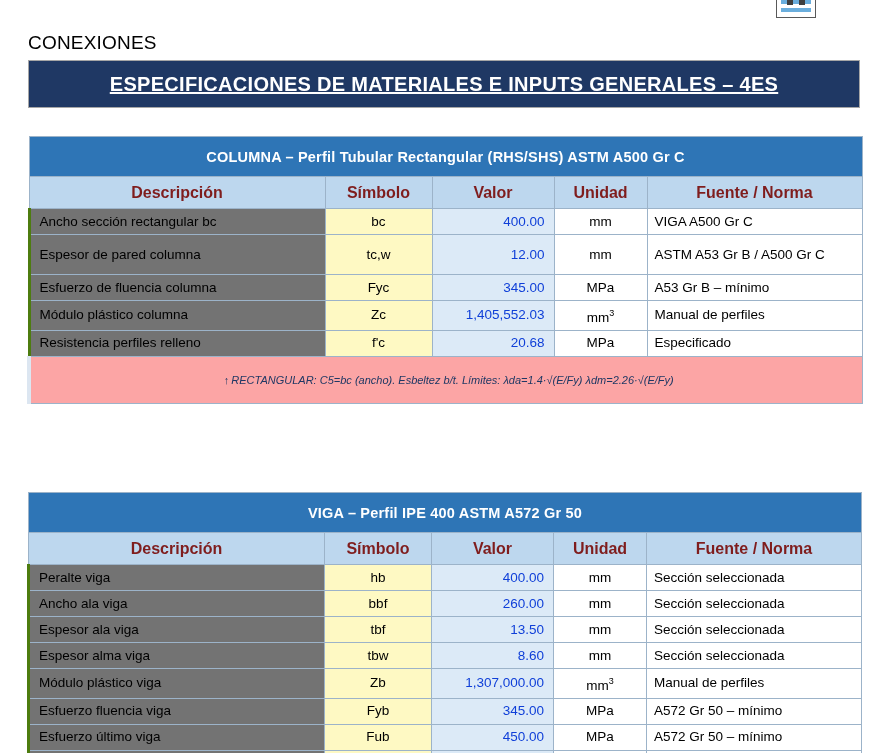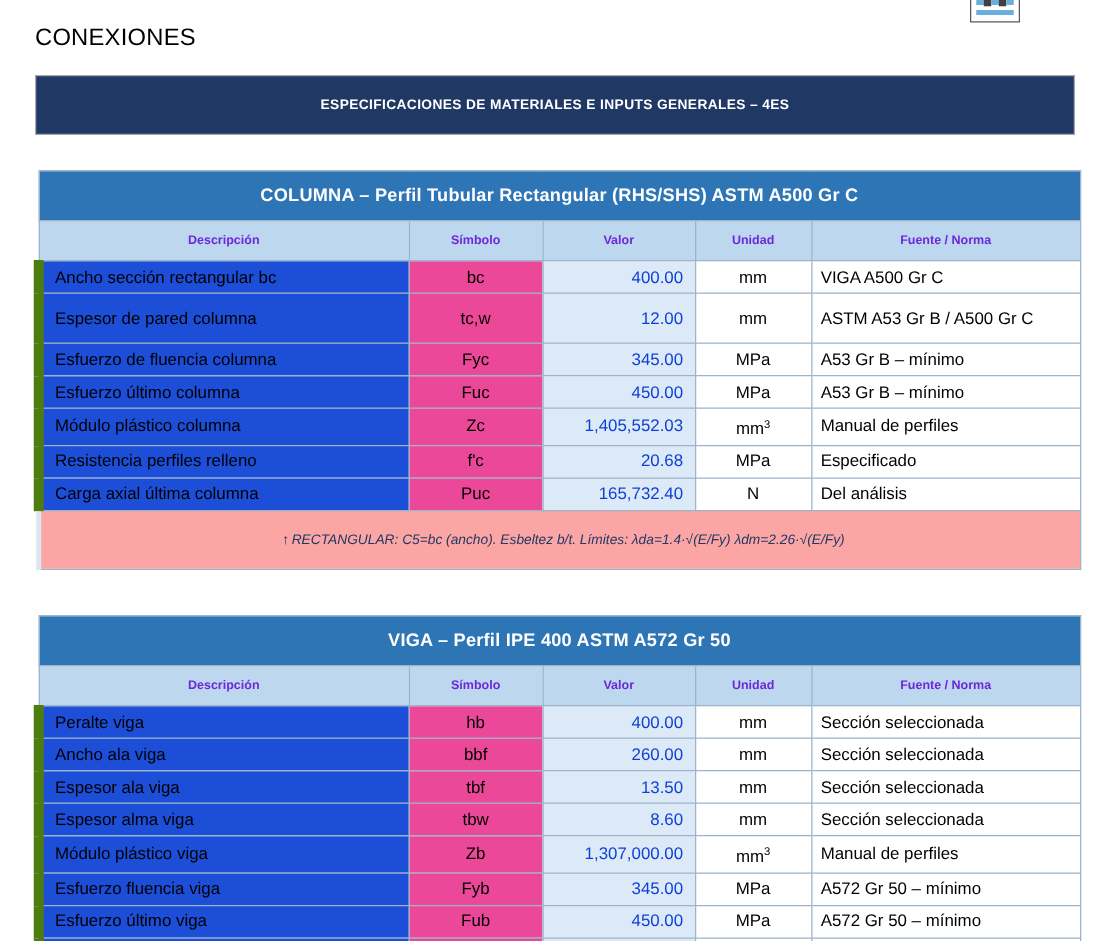--- a/index.html
+++ b/index.html
@@ -49,21 +49,21 @@
   .top-icon .ti-underline {
     margin-top: 3px;
     height: 4px;
     background: #6aaedd;
   }
 
   
   .page-heading {
     position: absolute;
     left: 28px;
-    top: 20px;
+    top: 32px;
     font-size: 19px;
     letter-spacing: 0.2px;
     line-height: 22px;
     font-weight: 400;
     color: #000000;
     white-space: nowrap;
   }
 
   
   .banner {
@@ -74,25 +74,26 @@
     height: 48px;
     background: #1f3864;
     border: 1px solid #a6a6a6;
     box-sizing: border-box;
     display: flex;
     align-items: center;
     justify-content: center;
   }
   .banner-title {
     color: #ffffff;
-    font-size: 11px;
+    font-size: 20px;
     font-weight: bold;
     letter-spacing: 0.3px;
     text-align: center;
     white-space: nowrap;
+    text-decoration: underline;
   }
 
   
   .spec-table {
     position: absolute;
     left: 27px;
     width: 833px;
     border-collapse: collapse;
     table-layout: fixed;
     background: #ffffff;
@@ -125,35 +126,35 @@
     font-weight: bold;
     letter-spacing: 0.2px;
     padding: 4px 6px;
   }
 
   
   tr.col-head th {
     background: #bdd7ee;
     height: 25px;
     font-weight: bold;
-    font-size: 10px;
-    text-align: center;
-    color: #6d28d9;
+    font-size: 16px;
+    text-align: center;
+    color: #7f1d1d;
     padding: 3px 4px;
   }
 
   
   td.cell-desc {
-    background: #1d4ed8;
+    background: #737373;
     text-align: left;
     padding: 4px 4px 4px 9px;
-    border-left: 8px solid #4d7c0f;
+    border-left: 3px solid #4d7c0f;
   }
   td.cell-sym {
-    background: #ec4899;
+    background: #fef9c3;
     text-align: center;
     padding: 4px 4px;
   }
   td.cell-val {
     background: #dceaf7;
     text-align: right;
     color: #0f3fd8;
     padding: 4px 9px 4px 4px;
     white-space: nowrap;
   }
@@ -245,46 +246,32 @@
         <td class="cell-src">ASTM A53 Gr B / A500 Gr C</td>
       </tr>
       <tr class="data-row">
         <td class="cell-desc">Esfuerzo de fluencia columna</td>
         <td class="cell-sym">Fyc</td>
         <td class="cell-val">345.00</td>
         <td class="cell-unit"><span>MPa</span></td>
         <td class="cell-src">A53 Gr B – mínimo</td>
       </tr>
       <tr class="data-row">
-        <td class="cell-desc">Esfuerzo último columna</td>
-        <td class="cell-sym">Fuc</td>
-        <td class="cell-val">450.00</td>
-        <td class="cell-unit"><span>MPa</span></td>
-        <td class="cell-src">A53 Gr B – mínimo</td>
-      </tr>
-      <tr class="data-row">
         <td class="cell-desc">Módulo plástico columna</td>
         <td class="cell-sym">Zc</td>
         <td class="cell-val">1,405,552.03</td>
         <td class="cell-unit"><span>mm</span><span class="sup">3</span></td>
         <td class="cell-src">Manual de perfiles</td>
       </tr>
       <tr class="data-row">
         <td class="cell-desc">Resistencia perfiles relleno</td>
         <td class="cell-sym">f'c</td>
         <td class="cell-val">20.68</td>
         <td class="cell-unit"><span>MPa</span></td>
         <td class="cell-src">Especificado</td>
-      </tr>
-      <tr class="data-row">
-        <td class="cell-desc">Carga axial última columna</td>
-        <td class="cell-sym">Puc</td>
-        <td class="cell-val">165,732.40</td>
-        <td class="cell-unit"><span>N</span></td>
-        <td class="cell-src">Del análisis</td>
       </tr>
       <tr class="note-row">
         <td colspan="5"><span class="note-mark">↑</span><span>RECTANGULAR: C5=bc (ancho). Esbeltez b/t. Límites: λda=1.4·√(E/Fy)  λdm=2.26·√(E/Fy)</span></td>
       </tr>
     </tbody>
 </table>
 
 <table class="spec-table" id="table-beam">
   <colgroup>
     <col class="c-desc">

